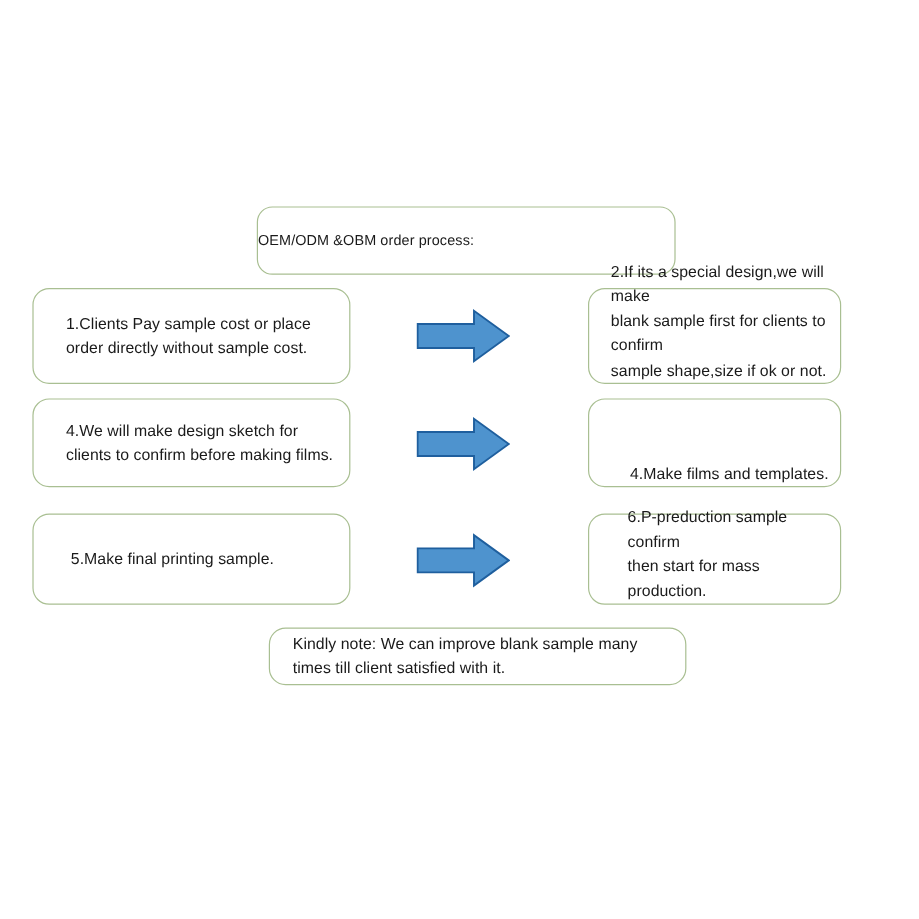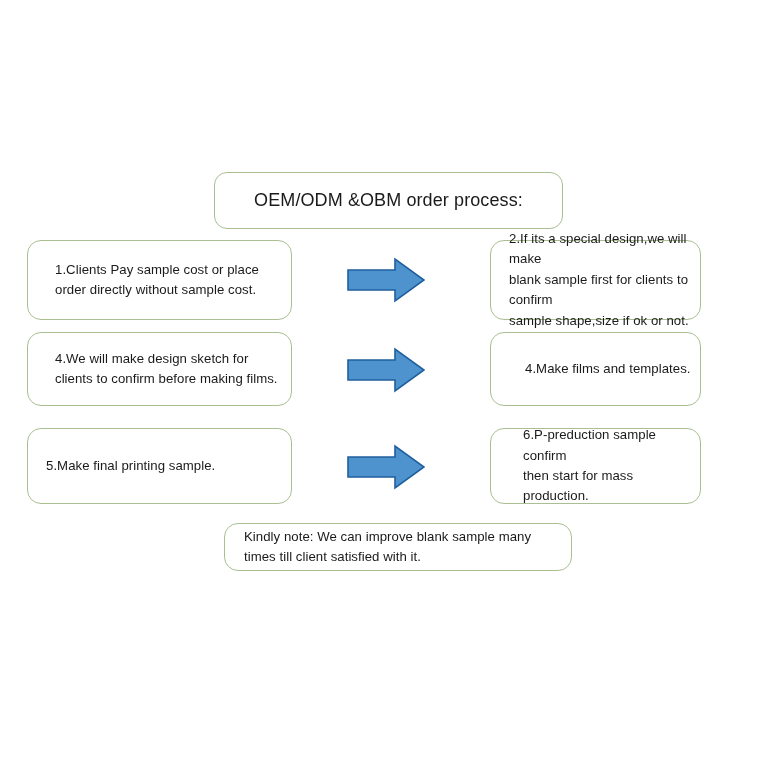--- a/index.html
+++ b/index.html
@@ -42,46 +42,46 @@
   
   #title-box {
     left: 214px;
     top: 172px;
     width: 349px;
     height: 57px;
     border-radius: 13px;
     justify-content: center;
   }
   #title-box .txt {
-    text-align: center;
-    font-size: 18px;
+    font-size: 12px;
     letter-spacing: 0.1px;
   }
 
   
   .box.left {
     left: 27px;
     width: 265px;
     padding: 0 0 0 27px;
   }
   
   .box.right {
     left: 490px;
     width: 211px;
     padding: 0 0 0 19px;
+    align-items: flex-end;
   }
 
   .row1 { top: 240px; height: 80px; }
   .row2 { top: 332px; height: 74px; }
   .row3 { top: 428px; height: 76px; }
 
   .box.right.row1 { padding-left: 18px; }
   .box.right.row2 { padding-left: 34px; }
   .box.right.row3 { padding-left: 32px; }
-  .box.left.row3  { padding-left: 18px; }
+  .box.left.row3  { padding-left: 31px; }
 
   
   #note-box {
     left: 224px;
     top: 523px;
     width: 348px;
     height: 48px;
     padding: 0 0 0 19px;
   }
 

